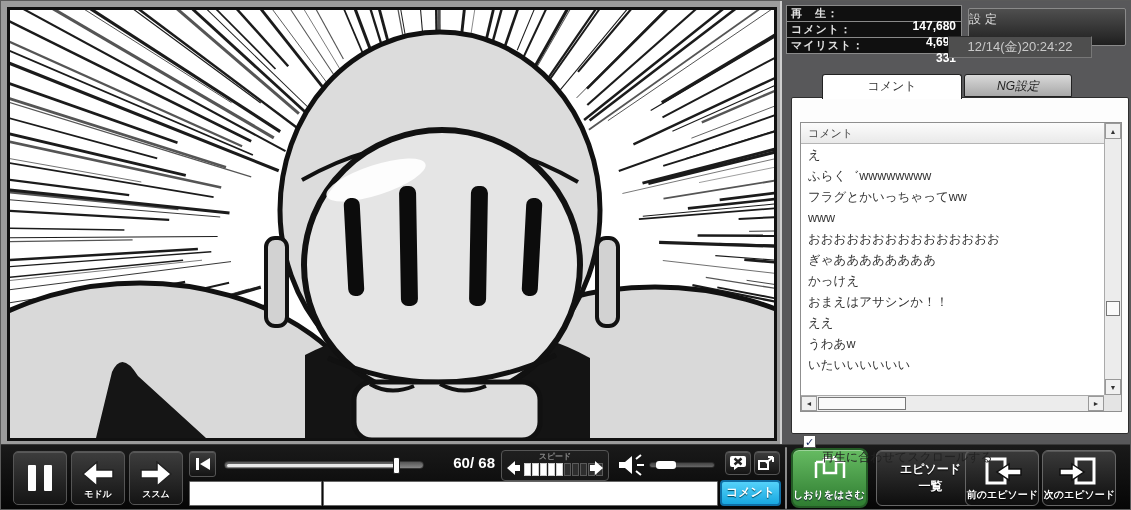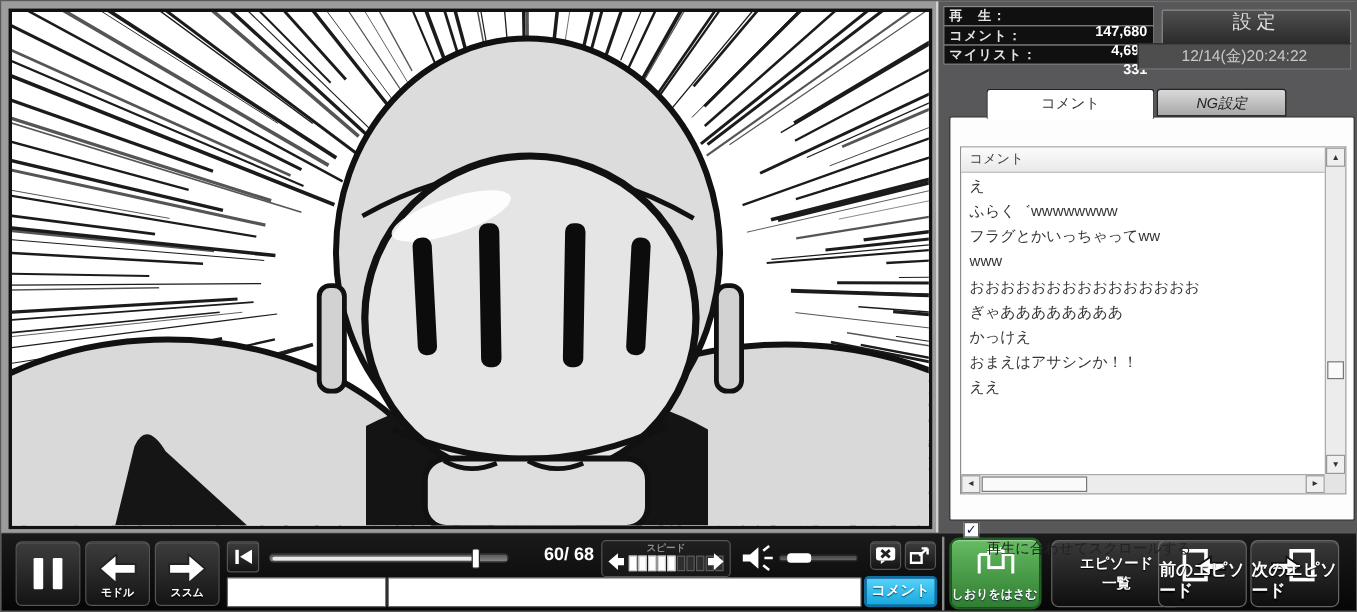--- a/index.html
+++ b/index.html
@@ -10,22 +10,22 @@
   #video-area{position:absolute;left:6px;top:6px;width:770px;height:434px;background:#fff;border:3px solid #111;}
   #video-area svg{display:block;}
 
   
   #right-panel{position:absolute;left:779px;top:0;width:352px;height:443px;background:#58585a;border-left:2px solid #cfcfcf;}
   #stats-box{position:absolute;left:4px;top:4px;width:176px;}
   .stat-row{display:flex;justify-content:space-between;align-items:center;height:17px;background:#101010;border:1px solid #8a8a8a;margin-top:-1px;padding:0 5px 0 4px;}
   .stat-row:first-child{margin-top:0;}
   .stat-label{color:#e2e2e2;font-size:11px;font-weight:bold;letter-spacing:1px;}
   .stat-value{color:#fff;font-size:12px;font-weight:bold;margin-top:24px;}
-  #settings-button{position:absolute;left:186px;top:7px;width:158px;height:38px;background:linear-gradient(#4f4f4f,#1f1f1f);border:1px solid #8a8a8a;border-radius:2px;color:#ddd;font-size:16px;text-align:center;line-height:20px;letter-spacing:4px;cursor:pointer;}
-  #datetime-box{position:absolute;left:166px;top:35px;width:178px;height:22px;background:#4e4e4e;border:1px solid #2a2a2a;border-right-color:#777;border-bottom-color:#777;color:#c9c9c9;font-size:13px;text-align:center;line-height:20px;}
+  #settings-button{position:absolute;left:186px;top:7px;width:158px;height:38px;background:linear-gradient(#4f4f4f,#1f1f1f);border:1px solid #8a8a8a;border-radius:2px;color:#ddd;font-size:12px;text-align:left;line-height:20px;letter-spacing:4px;cursor:pointer;}
+  #datetime-box{position:absolute;left:166px;top:35px;width:144px;height:22px;background:#4e4e4e;border:1px solid #2a2a2a;border-right-color:#777;border-bottom-color:#777;color:#c9c9c9;font-size:13px;text-align:center;line-height:20px;}
 
   .tab{position:absolute;top:73px;height:23px;text-align:center;font-size:12px;line-height:22px;cursor:pointer;}
   #tab-comment{left:40px;width:140px;height:25px;background:#fff;border:1px solid #222;border-bottom:none;border-radius:3px 3px 0 0;color:#333;z-index:3;}
   #tab-ng{left:182px;width:108px;background:linear-gradient(#d9d9d9,#a8a8a8);border:1px solid #222;border-radius:3px 3px 0 0;color:#222;font-style:italic;}
 
   #comment-panel{position:absolute;left:9px;top:96px;width:338px;height:337px;background:#fdfdfd;border:1px solid #2e2e2e;border-radius:2px;z-index:2;}
   #comment-listbox{position:absolute;left:8px;top:24px;width:322px;height:290px;border:1px solid #8f8f8f;background:#fff;}
   #list-header{position:absolute;left:0;top:0;right:17px;height:21px;background:linear-gradient(#fcfcfc,#e9e9e9);border-bottom:1px solid #b5b5b5;color:#444;font-size:11px;line-height:20px;padding-left:7px;}
   #comment-rows{position:absolute;left:0;top:22px;right:17px;bottom:16px;overflow:hidden;}
   .c-row{height:21px;line-height:21px;font-size:12.5px;color:#333;padding-left:7px;white-space:nowrap;}
@@ -84,21 +84,21 @@
   #comment-post-button{position:absolute;left:719px;top:35px;width:61px;height:26px;background:linear-gradient(#55d2fa,#18a8e0);border:2px solid #0f6fa6;border-radius:4px;color:#fff;font-size:12px;font-weight:bold;text-align:center;line-height:21px;text-shadow:0 1px 1px #045;cursor:pointer;}
 
   #bar-divider{position:absolute;left:784px;top:2px;bottom:2px;width:2px;background:#8a8a8a;border-radius:1px;}
   #bookmark-button{position:absolute;left:790px;top:3px;width:77px;height:60px;background:linear-gradient(#66bb62,#2f7d31);border:2px solid #245c26;border-radius:8px;cursor:pointer;box-shadow:inset 0 1px 0 rgba(255,255,255,.35);}
   #bookmark-button .blabel{position:absolute;left:0;right:0;bottom:4px;text-align:left;color:#fff;font-size:10px;font-weight:bold;text-shadow:0 1px 1px #123;}
   .ep-btn{position:absolute;top:5px;height:56px;background:linear-gradient(#3a3a3a,#0e0e0e);border:1px solid #666;border-radius:6px;cursor:pointer;color:#fff;box-shadow:inset 0 1px 0 rgba(255,255,255,.15);}
   #episode-list-button{left:875px;width:109px;}
   .ep2line{position:absolute;left:0;right:0;top:10px;text-align:center;font-size:12px;font-weight:bold;line-height:17px;text-shadow:0 1px 1px #000;}
   #prev-episode-button{left:964px;width:74px;}
   #next-episode-button{left:1041px;width:74px;}
-  .ep-btn .blabel{position:absolute;left:0;right:0;bottom:3px;text-align:left;font-size:14px;font-weight:bold;color:#fff;text-shadow:0 1px 1px #000;}
+  .ep-btn .blabel{position:absolute;left:0;right:0;bottom:3px;text-align:right;font-size:10px;font-weight:bold;color:#fff;text-shadow:0 1px 1px #000;}
   .ep-icon{position:absolute;left:50%;top:6px;transform:translateX(-50%);}
 </style>
 </head>
 <body>
 
 <div id="window">
 
   <div id="video-area">
     <svg width="764" height="428" viewBox="0 0 764 428">
       <rect x="0" y="0" width="764" height="428" fill="#ffffff"></rect>
@@ -342,20 +342,22 @@
         <div id="comment-rows">
             <div class="c-row">え</div>
             <div class="c-row">ふらく゛wwwwwwww</div>
             <div class="c-row">フラグとかいっちゃってww</div>
             <div class="c-row">www</div>
             <div class="c-row">おおおおおおおおおおおおおおお</div>
             <div class="c-row">ぎゃああああああああ</div>
             <div class="c-row">かっけえ</div>
             <div class="c-row">おまえはアサシンか！！</div>
             <div class="c-row">ええ</div>
+            <div class="c-row">うわあw</div>
+            <div class="c-row">いたいいいいいい</div>
           </div>
         <div id="vscrollbar">
           <div id="vs-up" class="sb-btn">▲</div>
           <div id="vs-thumb"></div>
           <div id="vs-down" class="sb-btn">▼</div>
         </div>
         <div id="hscrollbar">
           <div id="hs-left" class="sb-btn">◄</div>
           <div id="hs-thumb"></div>
           <div id="hs-right" class="sb-btn">►</div>

